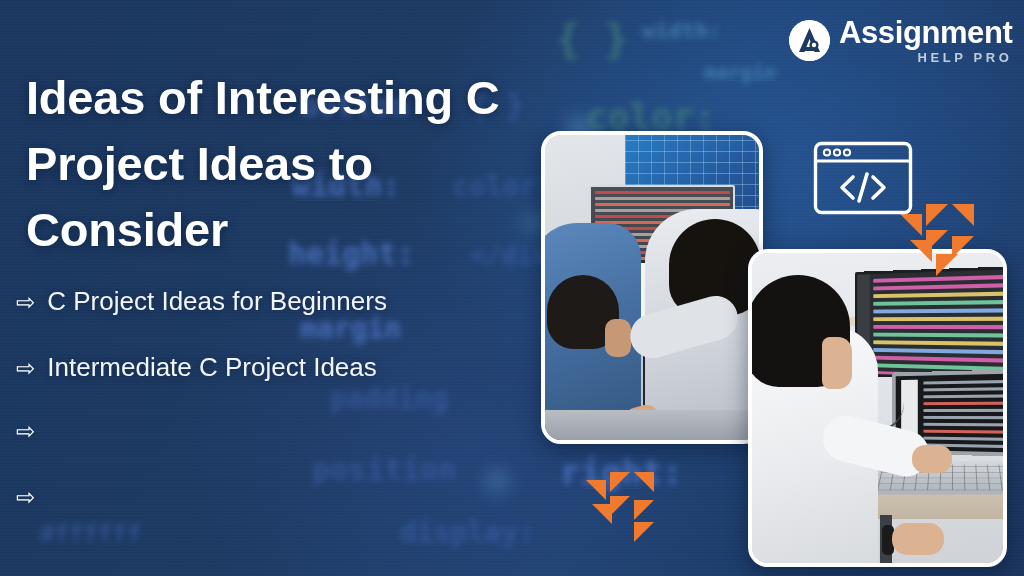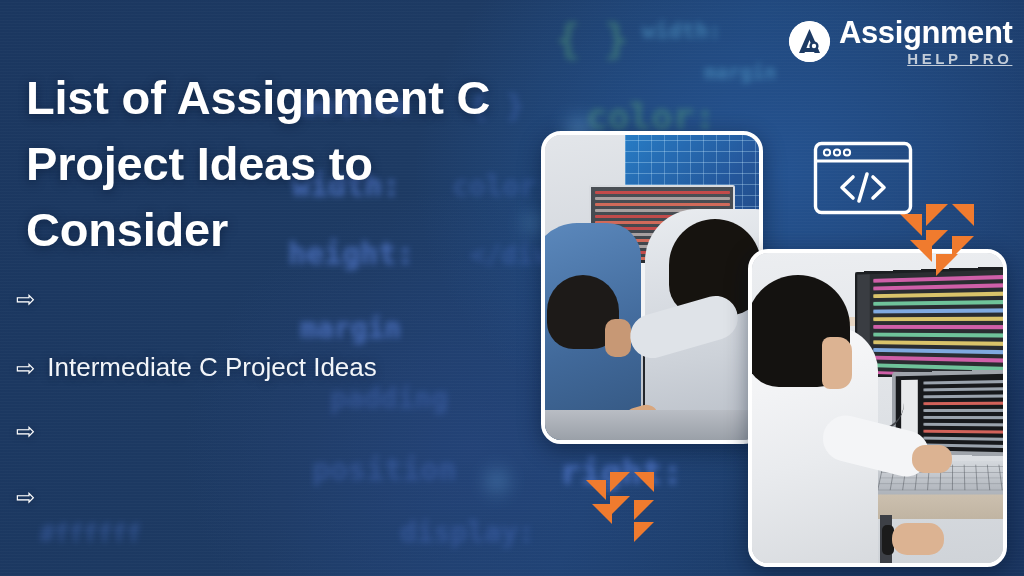--- a/index.html
+++ b/index.html
@@ -57,22 +57,22 @@
     width:41px;height:41px;border-radius:50%;
     background:#ffffff;position:relative;flex:0 0 auto;
     overflow:hidden;
   }
   .logo-mark svg{position:absolute;left:0;top:0;}
   .logo-text{display:flex;flex-direction:column;line-height:1;}
   .logo-main{
     font-size:31px;font-weight:700;color:#ffffff;letter-spacing:-.4px;
   }
   .logo-sub{
-    font-size:15px;font-weight:700;color:#c2ccd8;
-    letter-spacing:3.6px;text-align:right;margin-top:3px;text-decoration:underline;
+    font-size:13px;font-weight:700;color:#c2ccd8;
+    letter-spacing:3.6px;text-align:right;margin-top:3px;
   }
 
   
   .headline{
     position:absolute;left:26px;top:34px;width:560px;
     z-index:8;
     color:#ffffff;font-size:47px;font-weight:700;
     line-height:1.40;letter-spacing:-.2px;
     text-shadow:0 2px 10px rgba(5,20,45,.55);
   }
@@ -254,25 +254,26 @@
         <circle cx="25" cy="25" r="4.6" fill="#1d3a63"></circle>
         <circle cx="25" cy="25" r="2.2" fill="#ffffff"></circle>
       </svg>
     </div>
     <div class="logo-text">
       <span class="logo-main">Assignment</span>
       <span class="logo-sub">HELP PRO</span>
     </div>
   </div>
 
-  <h1 class="headline">List of Assignment C Project Ideas to Consider</h1>
+  <h1 class="headline">Ideas of Interesting C Project Ideas to Consider</h1>
 
   <ul class="bullets" style="list-style:none;margin:0;padding:0;">
     <li class="bullet">
       <span class="bullet-icon">⇨</span>
+      <span class="bullet-label">C Project Ideas for Beginners</span>
     </li>
     <li class="bullet">
       <span class="bullet-icon">⇨</span>
       <span class="bullet-label">Intermediate C Project Ideas</span>
     </li>
     <li class="bullet">
       <span class="bullet-icon">⇨</span>
     </li>
     <li class="bullet">
       <span class="bullet-icon">⇨</span>

